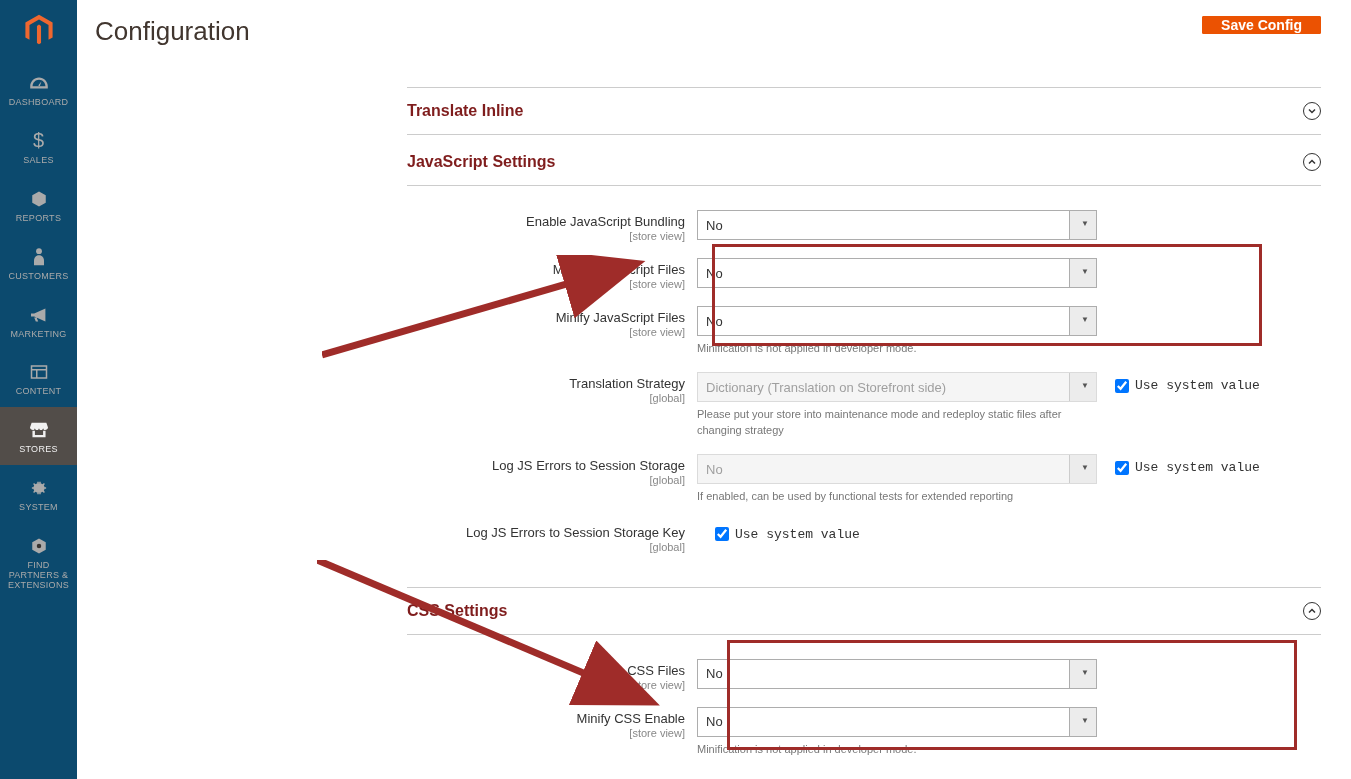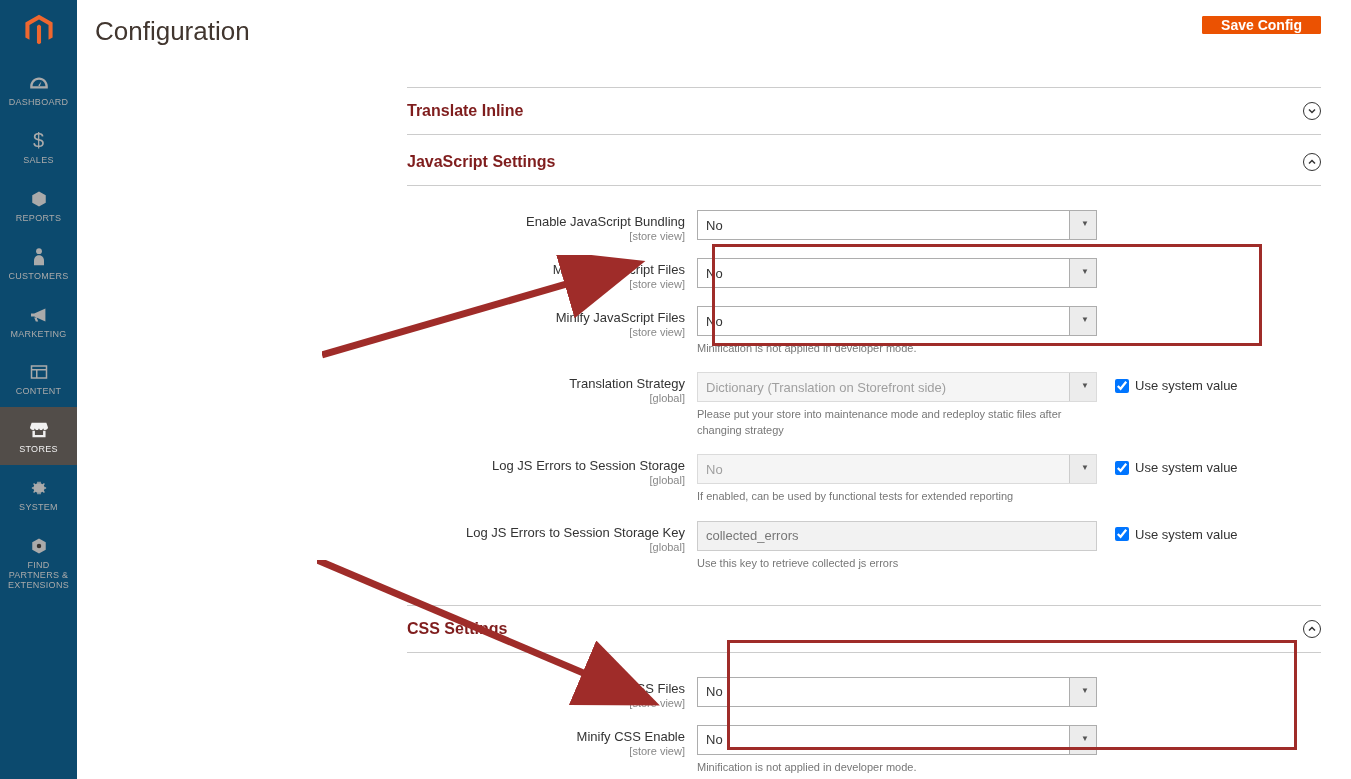--- a/index.html
+++ b/index.html
@@ -37,21 +37,21 @@
   .field-control select, .field-control input[type=text] { width: 100%; height: 30px; border: 1px solid #adadad; background: #fff; padding: 0 8px; font-size: 13px; color: #333; }
   .field-control select { appearance: none; -webkit-appearance: none; padding-right: 30px; }
   .field-control.disabled select, .field-control.disabled input { background: #f2f2f2; color: #777; border-color: #ccc; }
   .select-wrap { position: relative; }
   .select-wrap::after { content: ""; position: absolute; right: 1px; top: 1px; width: 26px; height: 28px; background: #ececec; border-left: 1px solid #adadad; pointer-events: none; }
   .select-wrap::before { content: "▼"; position: absolute; right: 8px; top: 9px; font-size: 8px; color: #555; z-index: 2; pointer-events: none; }
   .select-wrap.disabled::after { background: #ececec; border-left-color: #ccc; }
   .note { font-size: 11px; color: #777; margin-top: 5px; line-height: 1.4; }
   .field-extra { padding-left: 18px; display: flex; align-items: center; padding-top: 6px; }
   .field-extra input[type=checkbox] { margin-right: 6px; width: 14px; height: 14px; }
-  .field-extra label { font-size: 13px; color: #333; }
+  .field-extra label { font-size: 13px; color: #333; font-family: Liberation Mono, monospace; }
 
   .highlight-box { position: absolute; border: 3px solid #9f2c29; pointer-events: none; z-index: 5; }
   .hbox1 { left: 635px; top: 244px; width: 550px; height: 102px; }
   .hbox2 { left: 650px; top: 640px; width: 570px; height: 110px; }
 
   .arrow { position: absolute; z-index: 5; pointer-events: none; }
 </style>
 </head>
 <body>
 
@@ -226,24 +226,20 @@
           <div class="field-extra">
             <input type="checkbox" checked="" style="">
             <label>Use system value</label>
           </div>
         </div>
 
         <div class="field-row">
           <div class="field-label">
             <span class="lbl">Log JS Errors to Session Storage Key</span>
             <span class="scope">[global]</span>
-          </div>
-          <div class="field-control disabled">
-            <input type="text" disabled="" value="collected_errors" style="">
-            <div class="note">Use this key to retrieve collected js errors</div>
           </div>
           <div class="field-extra">
             <input type="checkbox" checked="" style="">
             <label>Use system value</label>
           </div>
         </div>
 
       </div>
 
       <div class="section-header" style="border-top:1px solid #ccc;">

